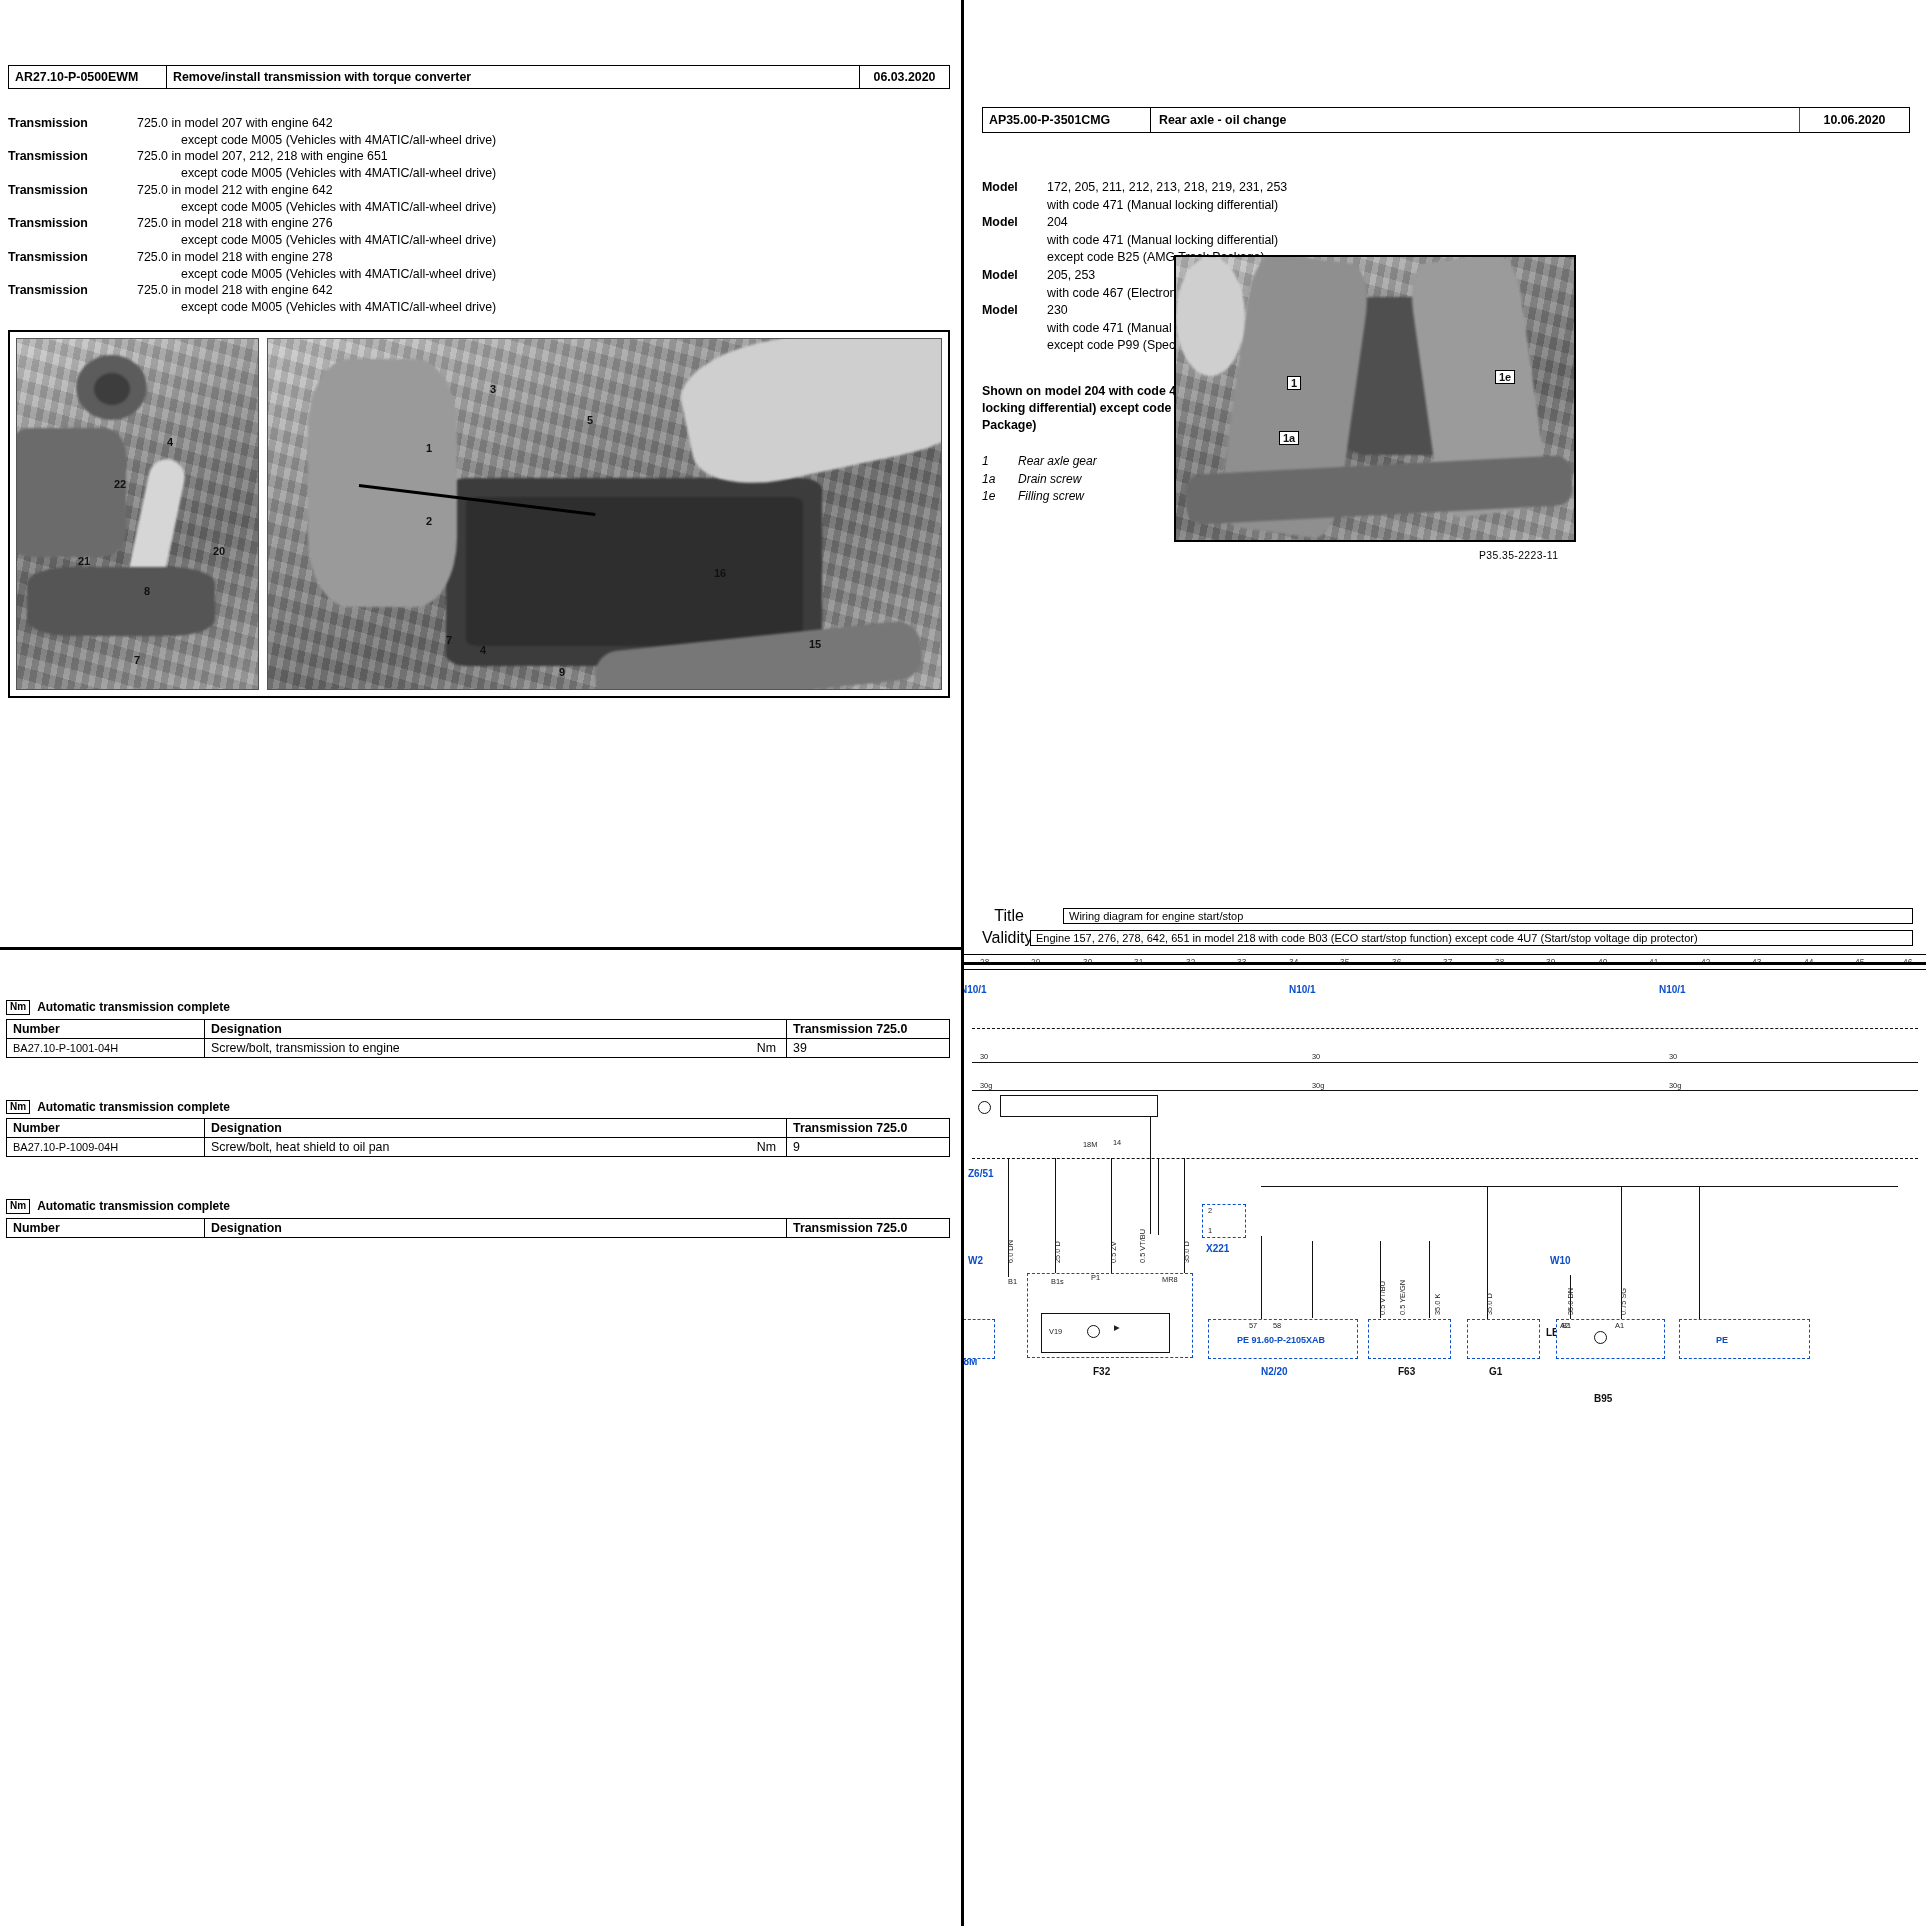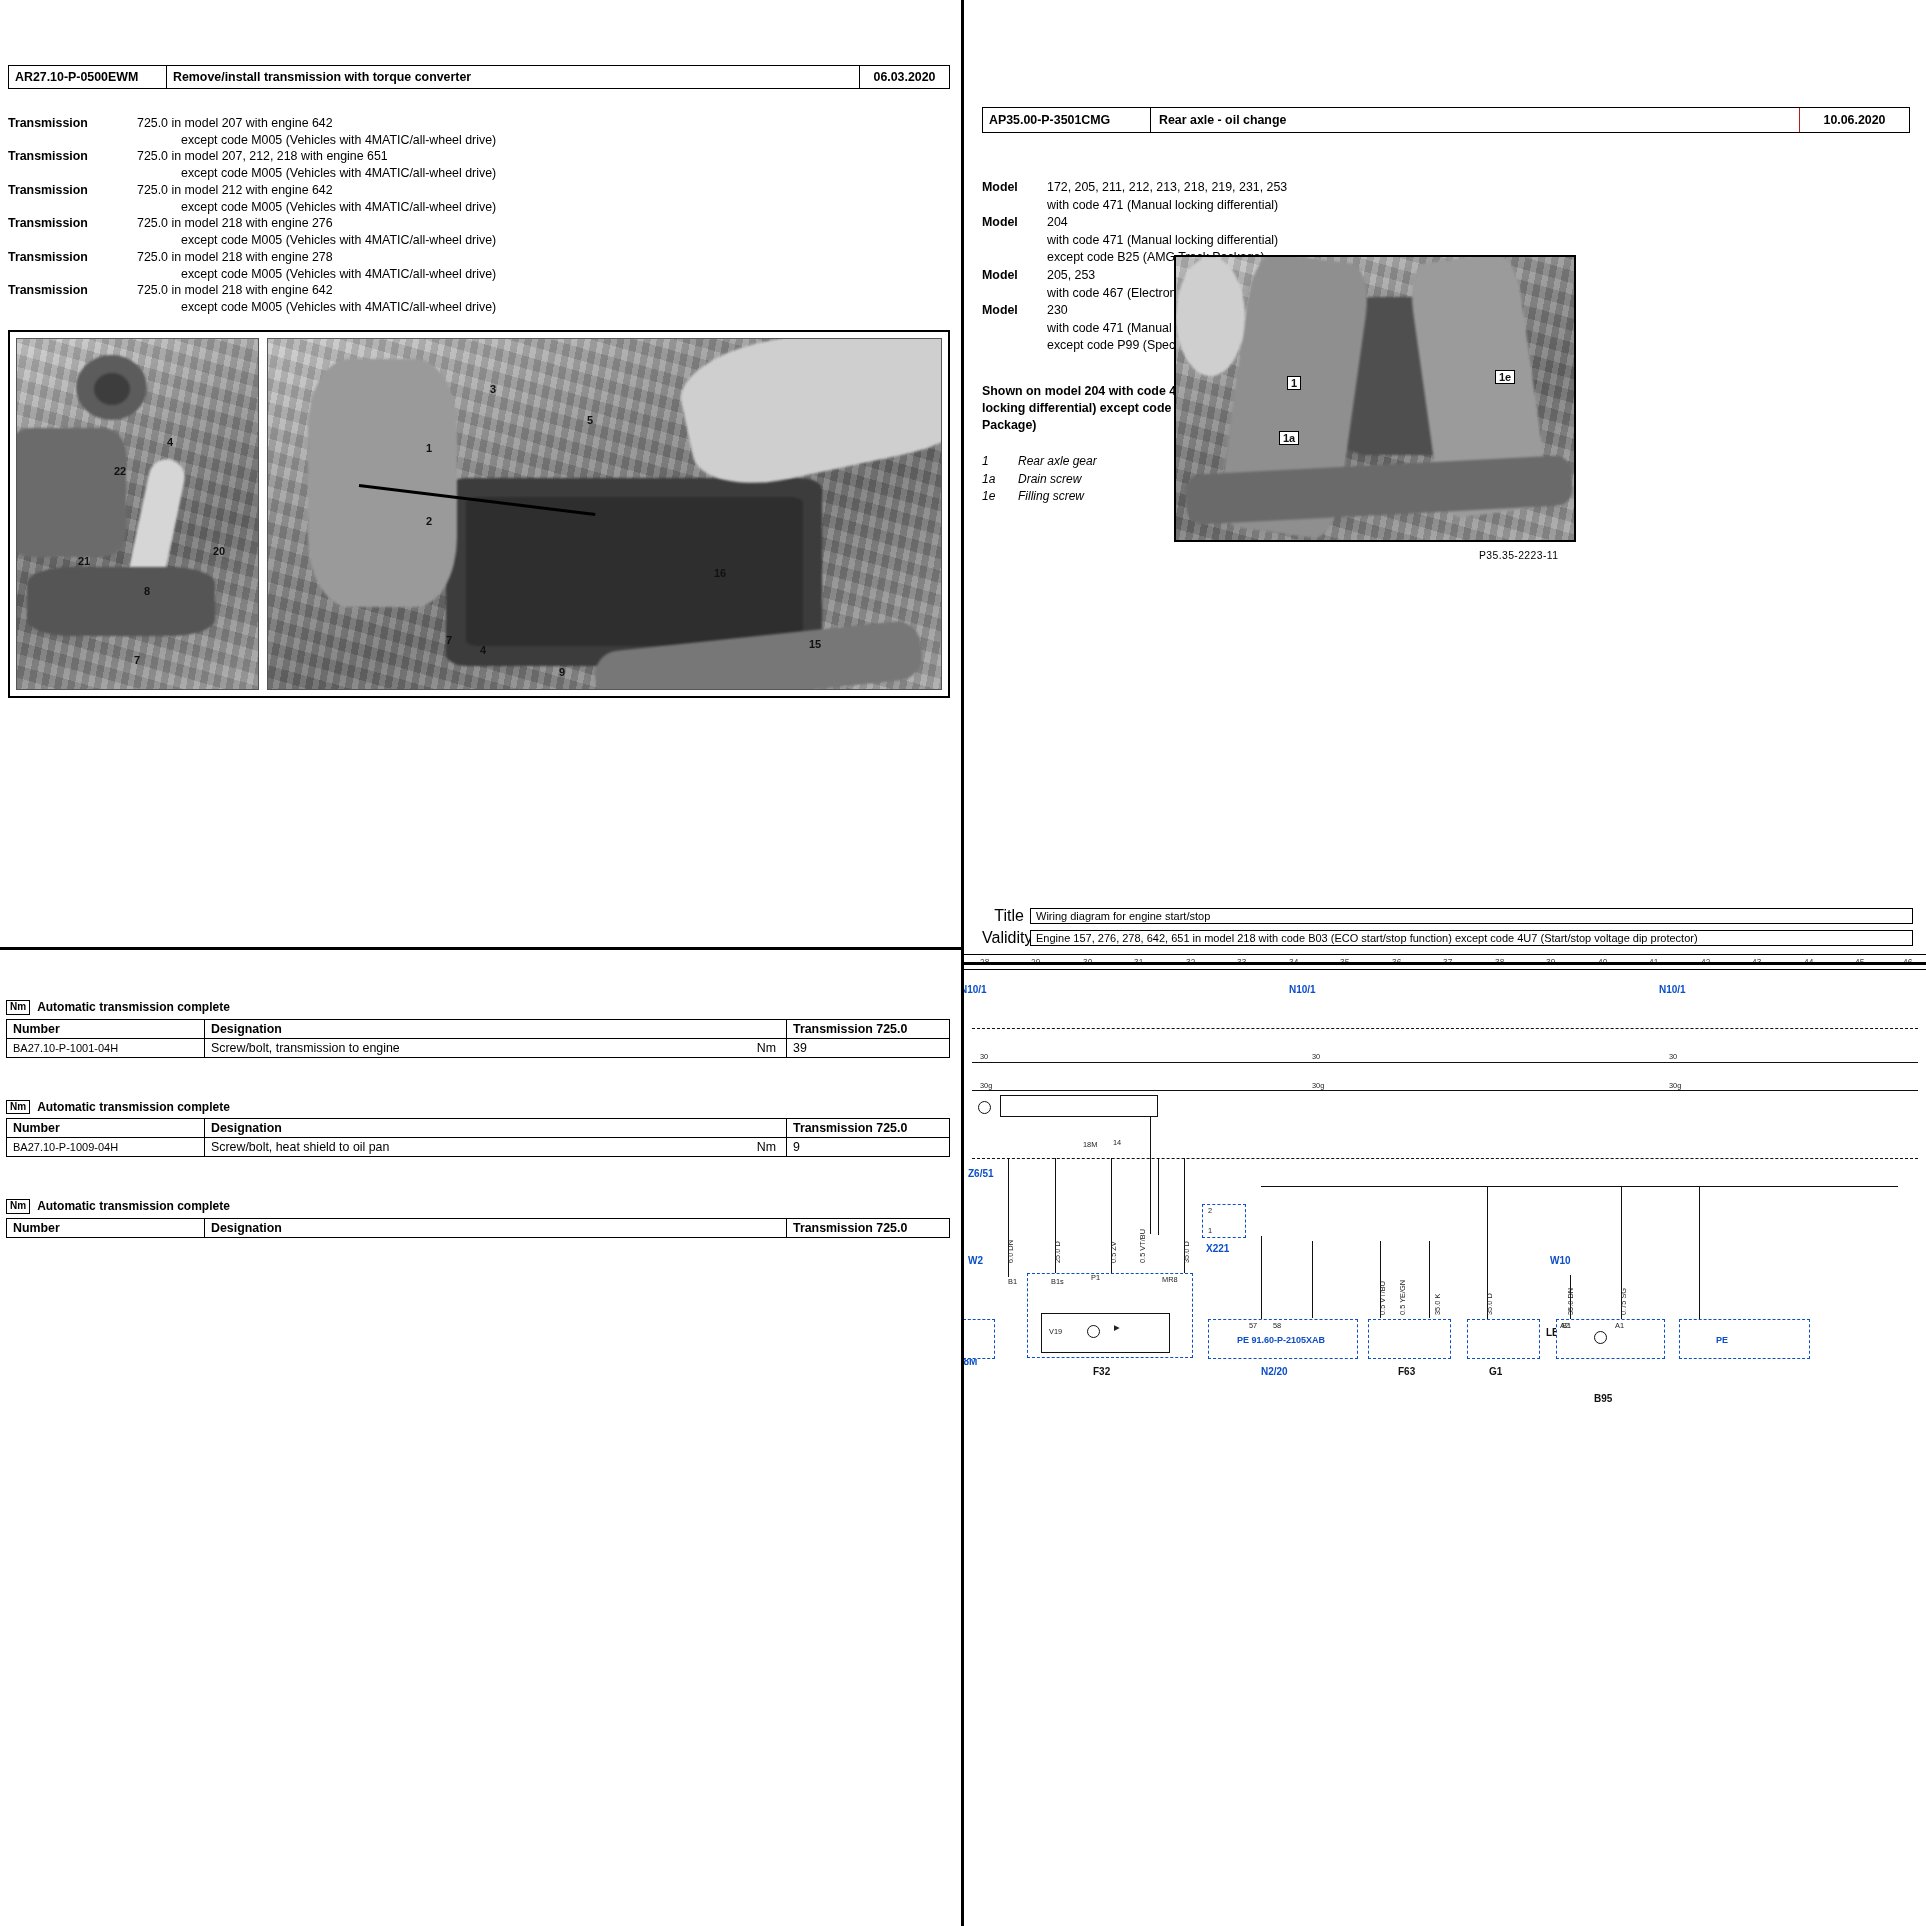--- a/index.html
+++ b/index.html
@@ -169,21 +169,21 @@
 
   <div class="photo-frame">
     <div class="photo p1">
       <div class="tex"></div>
       <div class="blob" style="left:59px;top:16px;width:71px;height:65px;background:#5c5c5c;"></div>
       <div class="blob" style="left:77px;top:34px;width:36px;height:32px;background:#3d3d3d;"></div>
       <div class="blob" style="left:-10px;top:89px;width:119px;height:129px;background:#6b6b6b;border-radius:20%;"></div>
       <div class="blob" style="left:119px;top:119px;width:36px;height:158px;background:#d6d6d6;border-radius:18px;transform:rotate(12deg);"></div>
       <div class="blob" style="left:10px;top:228px;width:188px;height:69px;background:#555;border-radius:24%;"></div>
       <div class="callout" style="left:150px;top:97px;">4</div>
-      <div class="callout" style="left:97px;top:126px;">22</div>
+      <div class="callout" style="left:97px;top:139px;">22</div>
       <div class="callout" style="left:61px;top:216px;">21</div>
       <div class="callout" style="left:196px;top:206px;">20</div>
       <div class="callout" style="left:127px;top:246px;">8</div>
       <div class="callout" style="left:117px;top:315px;">7</div>
     </div>
 
     <div class="photo p2">
       <div class="tex"></div>
       <div class="blob" style="left:178px;top:139px;width:376px;height:188px;background:#3c3c3c;border-radius:6%;"></div>
       <div class="blob" style="left:198px;top:158px;width:337px;height:149px;background:#2e2e2e;border-radius:4%;"></div>
@@ -750,21 +750,21 @@
   <div style="position:absolute; left:16px; top:-71px;"></div>
 
   <div style="position:absolute; left:16px; top:-75px;"></div>
 
 </div>
 
 <div style="position:absolute; left:964px; top:889px; width:962px; height:1038px; overflow:hidden;">
 
   <div style="position:absolute; left:18px; top:18px; display:flex; align-items:center; width:931px;">
     <span class="wr-label">Title</span>
-    <span class="wr-field" style="flex:1;">Wiring diagram for engine start/stop</span>
+    <span class="wr-field" style="flex:1;margin-left:33px;">Wiring diagram for engine start/stop</span>
   </div>
 
   <div style="position:absolute; left:18px; top:40px; display:flex; align-items:center; width:931px;">
     <span class="wr-label">Validity</span>
     <span class="wr-field" style="flex:1;">Engine 157, 276, 278, 642, 651 in model 218 with code B03 (ECO start/stop function) except code 4U7 (Start/stop voltage dip protector)</span>
   </div>
 
   <div class="ruler" style="left:0px; top:65px; width:962px;">
     <span style="left:16px;">28</span>
     <span style="left:67px;">29</span>

